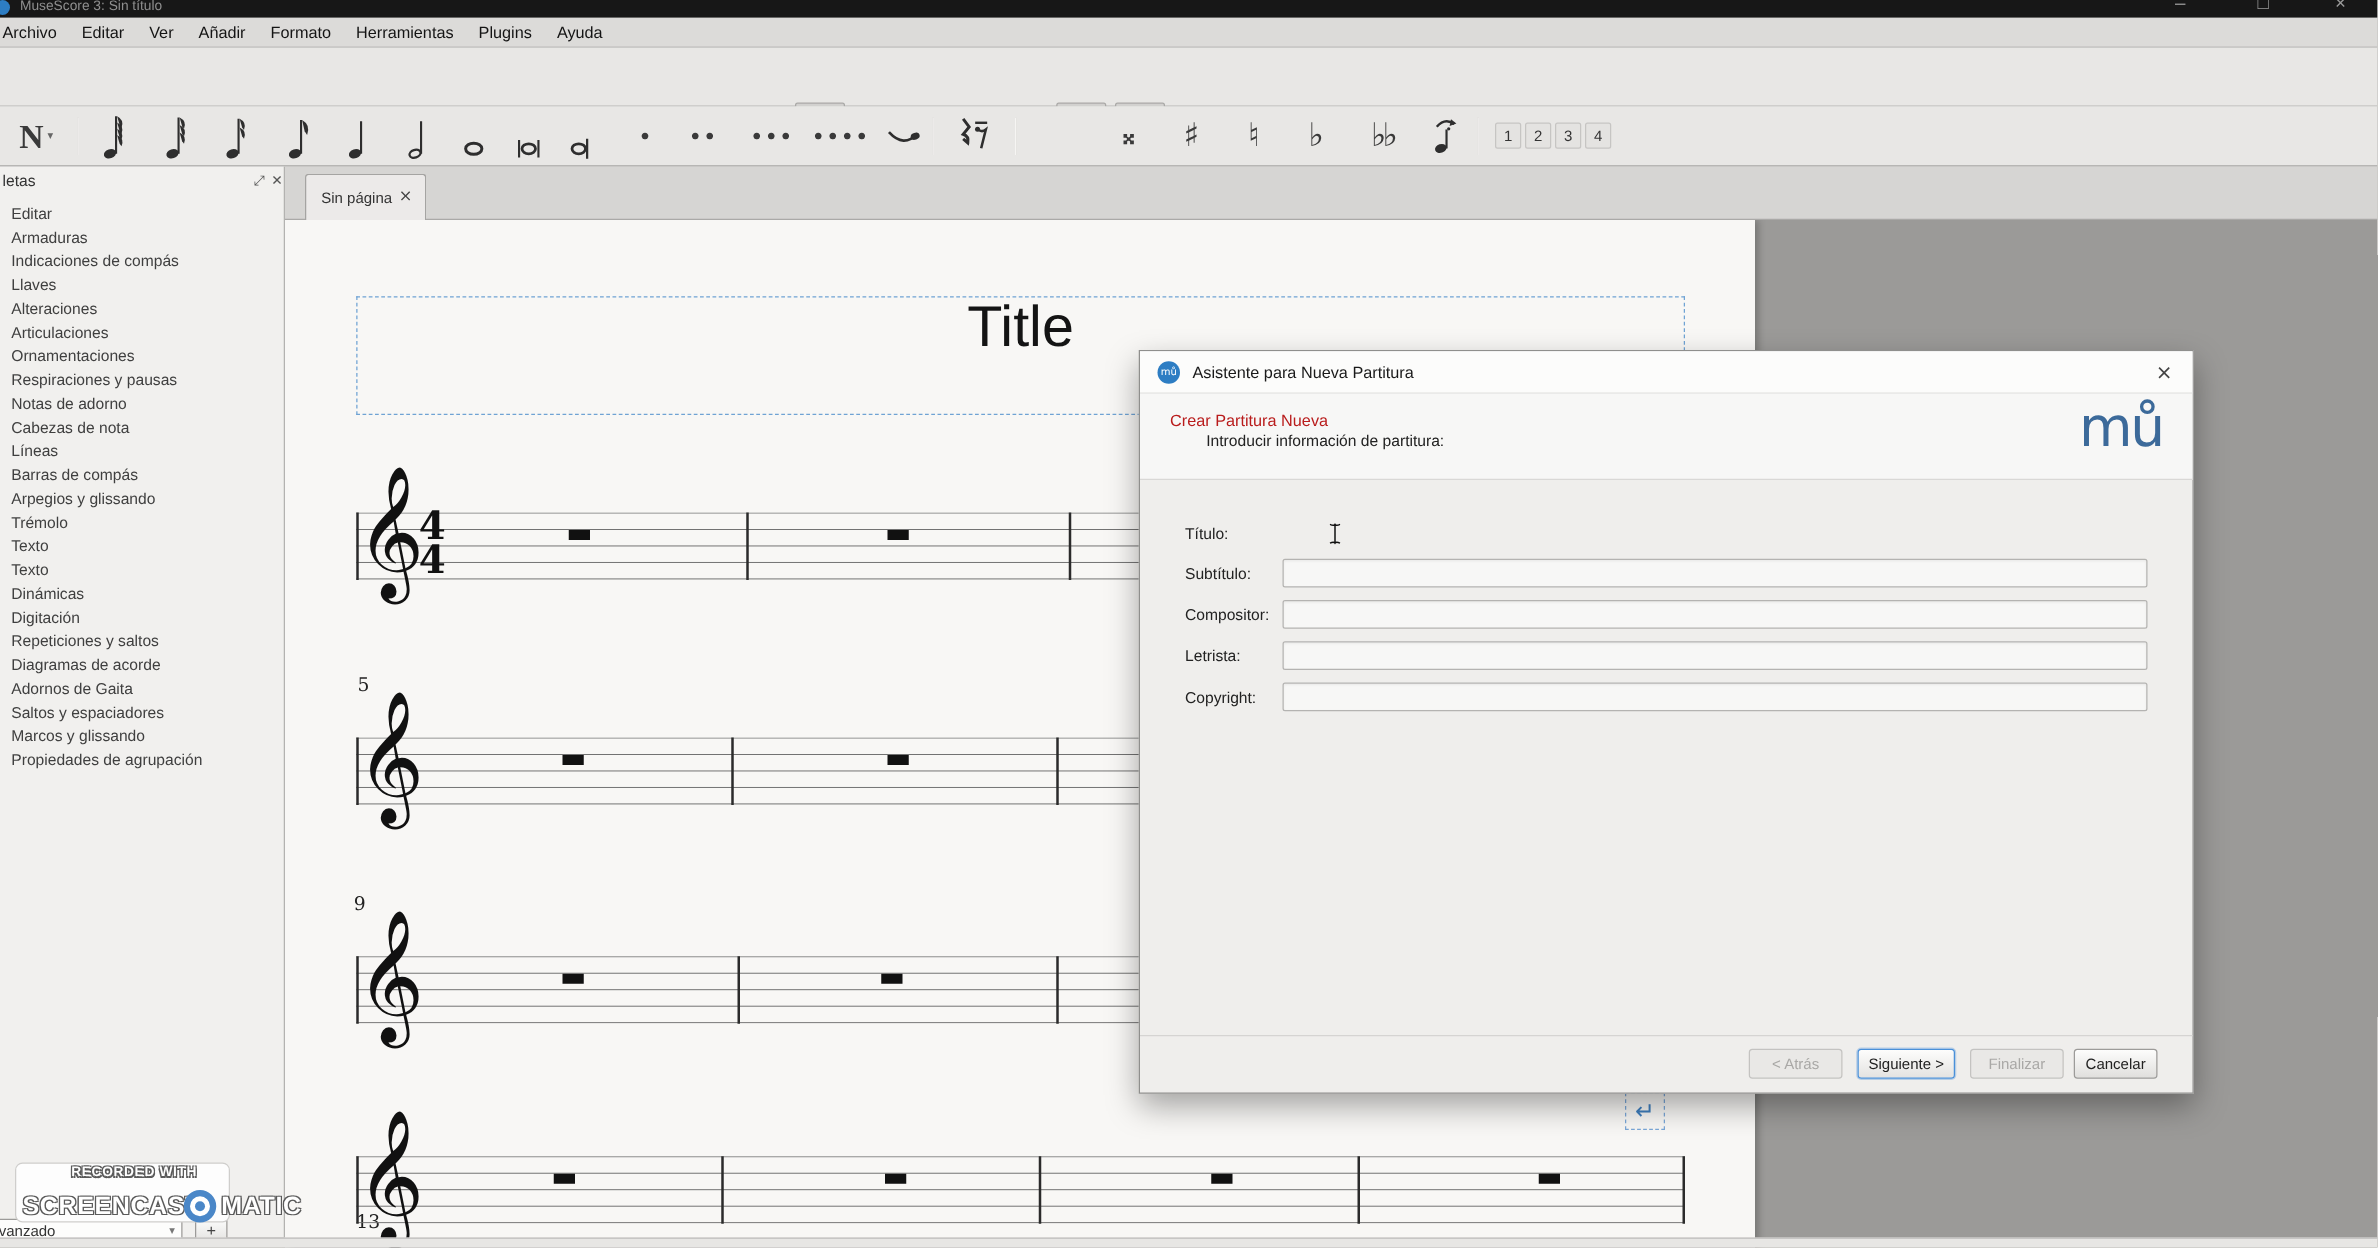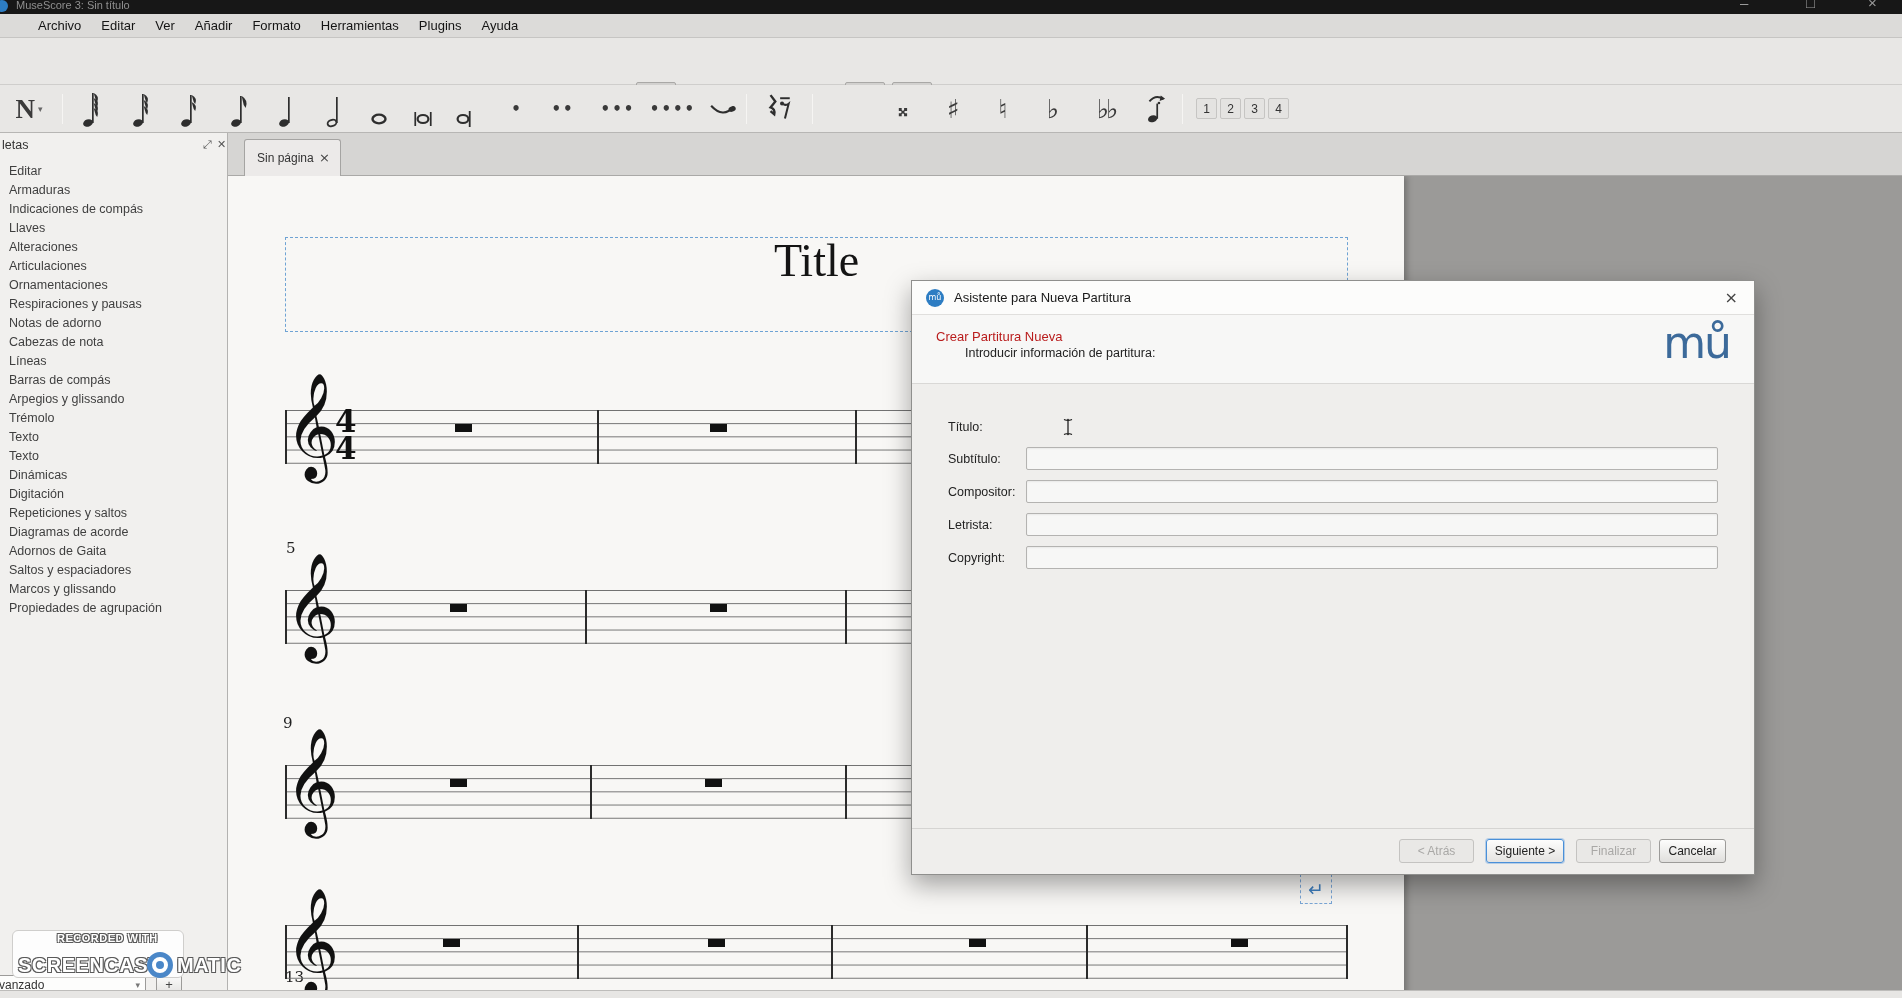--- a/index.html
+++ b/index.html
@@ -5,21 +5,21 @@
   * { margin:0; padding:0; box-sizing:border-box; }
   html,body { width:1902px; height:998px; overflow:hidden; }
   body { position:relative; font-family:"Liberation Sans",sans-serif; background:#9b9a98; color:#222; }
   svg { display:block; }
 
   
   .titlebar { position:absolute; left:0; top:0; width:1902px; height:14px; background:#171717; overflow:hidden; z-index:70;}
   .titlebar .apptitle { position:absolute; left:16px; top:-1px; font-size:11px; color:#8f8f8f; }
   .titlebar .appicon { position:absolute; left:-4px; top:0; width:12px; height:12px; border-radius:50%; background:#2d7dc3; }
   .winctl { position:absolute; top:-6px; color:#9a9a9a; font-size:15px; }
-  .menubar { position:absolute; left:0; top:14px; width:1902px; height:24px; background:#dcdbd9; border-bottom:1px solid #c6c5c3; display:flex; align-items:center; z-index:69;padding-left:36px;}
+  .menubar { position:absolute; left:0; top:14px; width:1902px; height:24px; background:#dcdbd9; border-bottom:1px solid #c6c5c3; display:flex; align-items:center; z-index:69;}
   .menubar .mitem { padding:0 10px; font-size:13px; color:#141414; }
   .menubar .mitem:first-child { margin-left:-8px; }
 
   
   .toolbar1 { position:absolute; left:0; top:38px; width:1902px; height:47px; background:#e8e7e5; border-bottom:1px solid #cfcecc; z-index:68;}
   .toolbar2 { position:absolute; left:0; top:85px; width:1902px; height:48px; background:#e8e7e5; border-bottom:1px solid #b7b6b4; z-index:68;}
   .tbtn { position:absolute; top:48px; width:34px; height:34px; display:flex; align-items:center; justify-content:center; }
   .toolbar2 .tbtn { top:7px; }
   .tbtn.pressed { background:#d2d1cf; border:1px solid #a9a8a6; border-radius:2px; }
   .vsep { position:absolute; top:50px; width:1px; height:30px; background:#c3c2c0; border-right:1px solid #f6f5f3; }
@@ -61,21 +61,21 @@
   .wm-circle .dot { position:absolute; left:4px; top:4px; width:8px; height:8px; border-radius:50%; background:#4a87c8; }
 
   
   .tabbar { position:absolute; left:228px; top:133px; width:1674px; height:43px; background:#d6d5d3; border-bottom:1px solid #aaa9a7; z-index:5; }
   .tab { position:absolute; left:16px; top:6px; width:97px; height:37px; background:#eceae9; border:1px solid #a5a4a2; border-bottom:none; border-radius:3px 3px 0 0; font-size:12px; color:#333; }
   .tab .tlabel { position:absolute; left:12px; top:11px; }
   .tab .tclose { position:absolute; right:10px; top:10px; font-size:13px; color:#444; font-family:"DejaVu Sans",sans-serif;}
   .page { position:absolute; left:228px; top:176px; width:1176px; height:822px; background:#f8f7f5; box-shadow:3px 0 6px rgba(0,0,0,.25); overflow:hidden; z-index:1; }
 
   .titleframe { position:absolute; left:57px; top:61px; width:1063px; height:95px; border:1px dashed #6fa3d4; }
-  .scoretitle { position:absolute; left:57px; top:58px; width:1063px; text-align:center; font-family:Liberation Serif, serif; font-size:46px; color:#141414; }
+  .scoretitle { position:absolute; left:57px; top:58px; width:1063px; text-align:center; font-family:Liberation Sans, sans-serif; font-size:46px; color:#141414; }
   .system { position:absolute; width:1063px; height:53px; }
   .stafflines { position:absolute; left:0; top:0; width:100%; height:54px;
     background-image:linear-gradient(to bottom,#6e6e6e 0,#6e6e6e 1px,transparent 1px);
     background-size:100% 13.2px; background-repeat:repeat-y; }
   .barline { position:absolute; top:0; width:2px; height:54px; background:#2b2b2b; }
   .rest { position:absolute; top:14px; width:17px; height:8px; background:#111; }
   .clef { position:absolute; left:0px; top:-30px; font-family:"DejaVu Sans",sans-serif; font-size:92px; line-height:1; color:#111; }
   .tsig { position:absolute; left:50px; font-family:"DejaVu Serif",serif; font-weight:bold; font-size:31px; line-height:1; color:#111; }
   .mnum { position:absolute; font-family:"DejaVu Serif",serif; font-size:15px; color:#222; }
   .sysbreak { position:absolute; left:1072px; top:698px; width:32px; height:30px; border:1px dashed #7aa7d8; color:#3f7fbf; font-size:19px; font-family:"DejaVu Sans",sans-serif; text-align:center; line-height:28px; }

